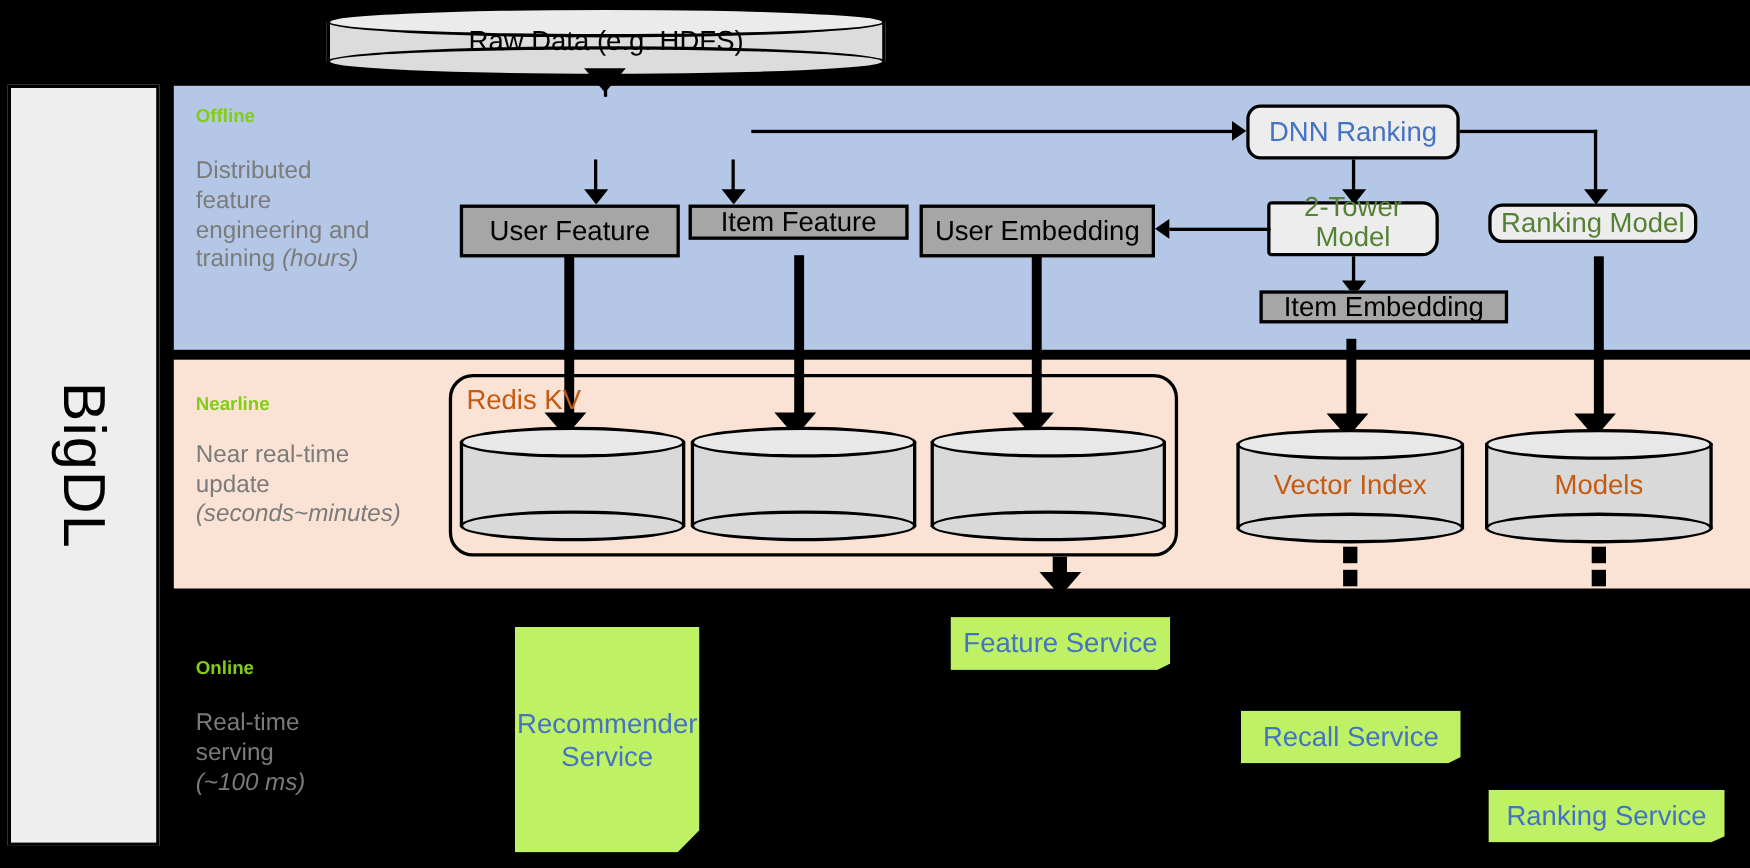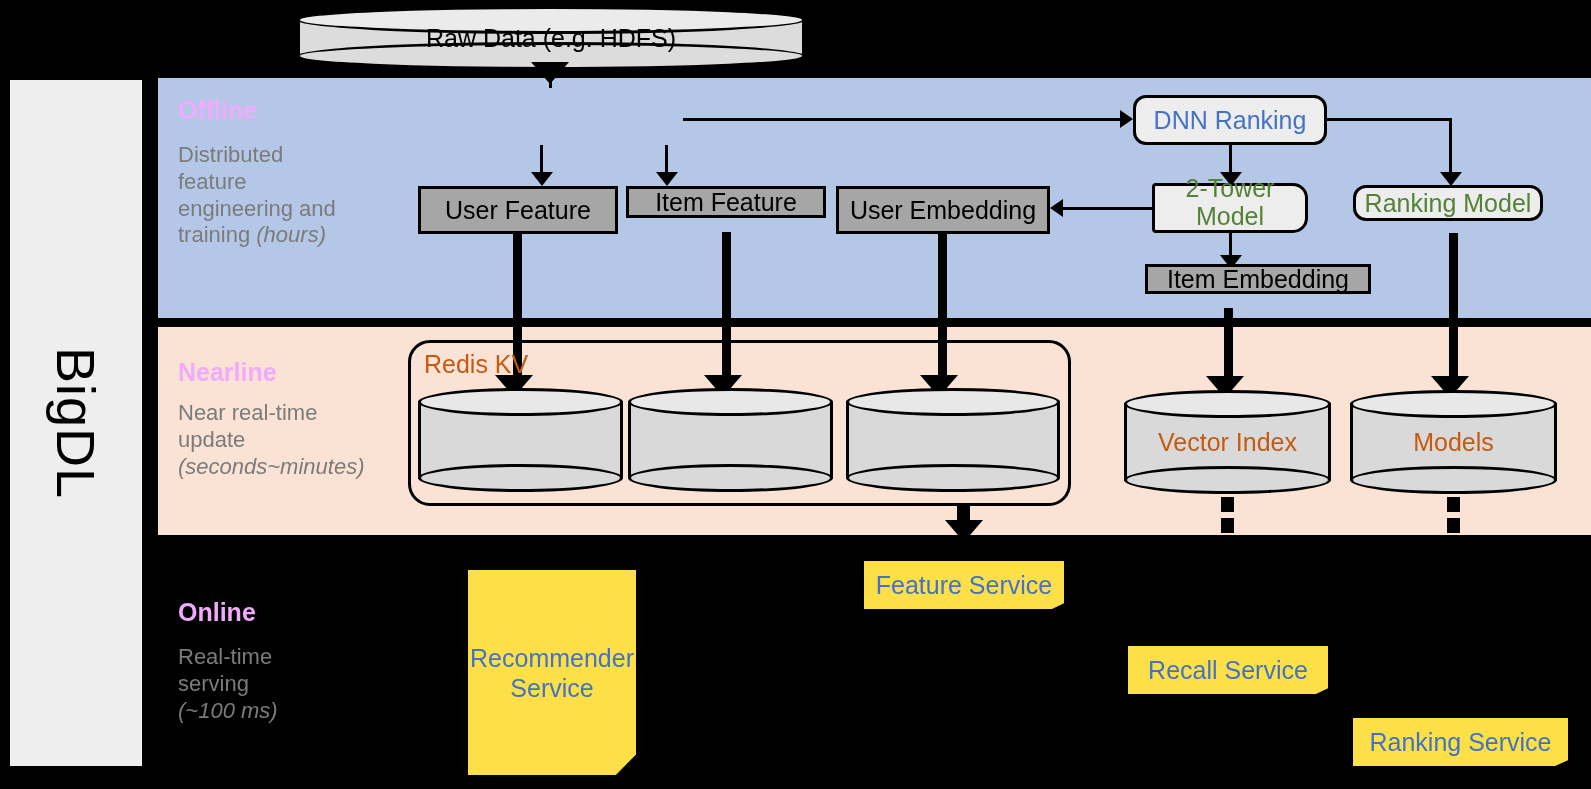--- a/index.html
+++ b/index.html
@@ -19,21 +19,21 @@
     writing-mode:vertical-rl;
     font-size:54px;color:#000;letter-spacing:1px;white-space:nowrap;
   }
 
   
   .band{position:absolute;box-sizing:border-box;}
   #band-offline{left:158px;top:78px;width:1433px;height:240px;background:#b4c7e7;}
   #band-nearline{left:158px;top:327px;width:1433px;height:208px;background:#fae3d4;}
   #band-online{left:158px;top:545px;width:1433px;height:244px;background:#000;}
 
-  .band-title{position:absolute;color:#f0abfc;font-size:25px;font-weight:bold;white-space:nowrap;}
+  .band-title{position:absolute;color:#84cc16;font-size:17px;font-weight:bold;white-space:nowrap;}
   .band-sub{position:absolute;color:#7b7b7b;font-size:22px;line-height:1.22;width:200px;}
   .band-sub .it{font-style:italic;}
 
   #offline-title{left:178px;top:96px;}
   #offline-sub{left:178px;top:142px;}
   #nearline-title{left:178px;top:358px;}
   #nearline-sub{left:178px;top:400px;width:240px;}
   #online-title{left:178px;top:598px;}
   #online-sub{left:178px;top:644px;}
   #online-title,#online-sub{z-index:6;}
@@ -90,21 +90,21 @@
         border-right:19px solid transparent;border-top:22px solid #000;}
   .ah-r{position:absolute;width:0;height:0;border-top:9px solid transparent;
         border-bottom:9px solid transparent;border-left:13px solid #000;}
   .ah-l{position:absolute;width:0;height:0;border-top:9px solid transparent;
         border-bottom:9px solid transparent;border-right:13px solid #000;}
 
   
   .dash-sq{position:absolute;width:13px;height:15px;background:#000;}
 
   
-  .doc{position:absolute;background:#fde047;box-sizing:border-box;
+  .doc{position:absolute;background:#bef264;box-sizing:border-box;
        display:flex;align-items:center;justify-content:center;text-align:center;
        color:#4472c4;font-size:25px;line-height:1.2;
        clip-path:polygon(0 0,100% 0,100% 88%,94% 100%,0 100%);}
   #recommender-service{left:468px;top:570px;width:168px;height:205px;
        clip-path:polygon(0 0,100% 0,100% 90%,88% 100%,0 100%);}
   #feature-service{left:864px;top:561px;width:200px;height:48px;}
   #recall-service{left:1128px;top:646px;width:200px;height:48px;}
   #ranking-service{left:1353px;top:718px;width:215px;height:48px;}
 </style>
 </head>

